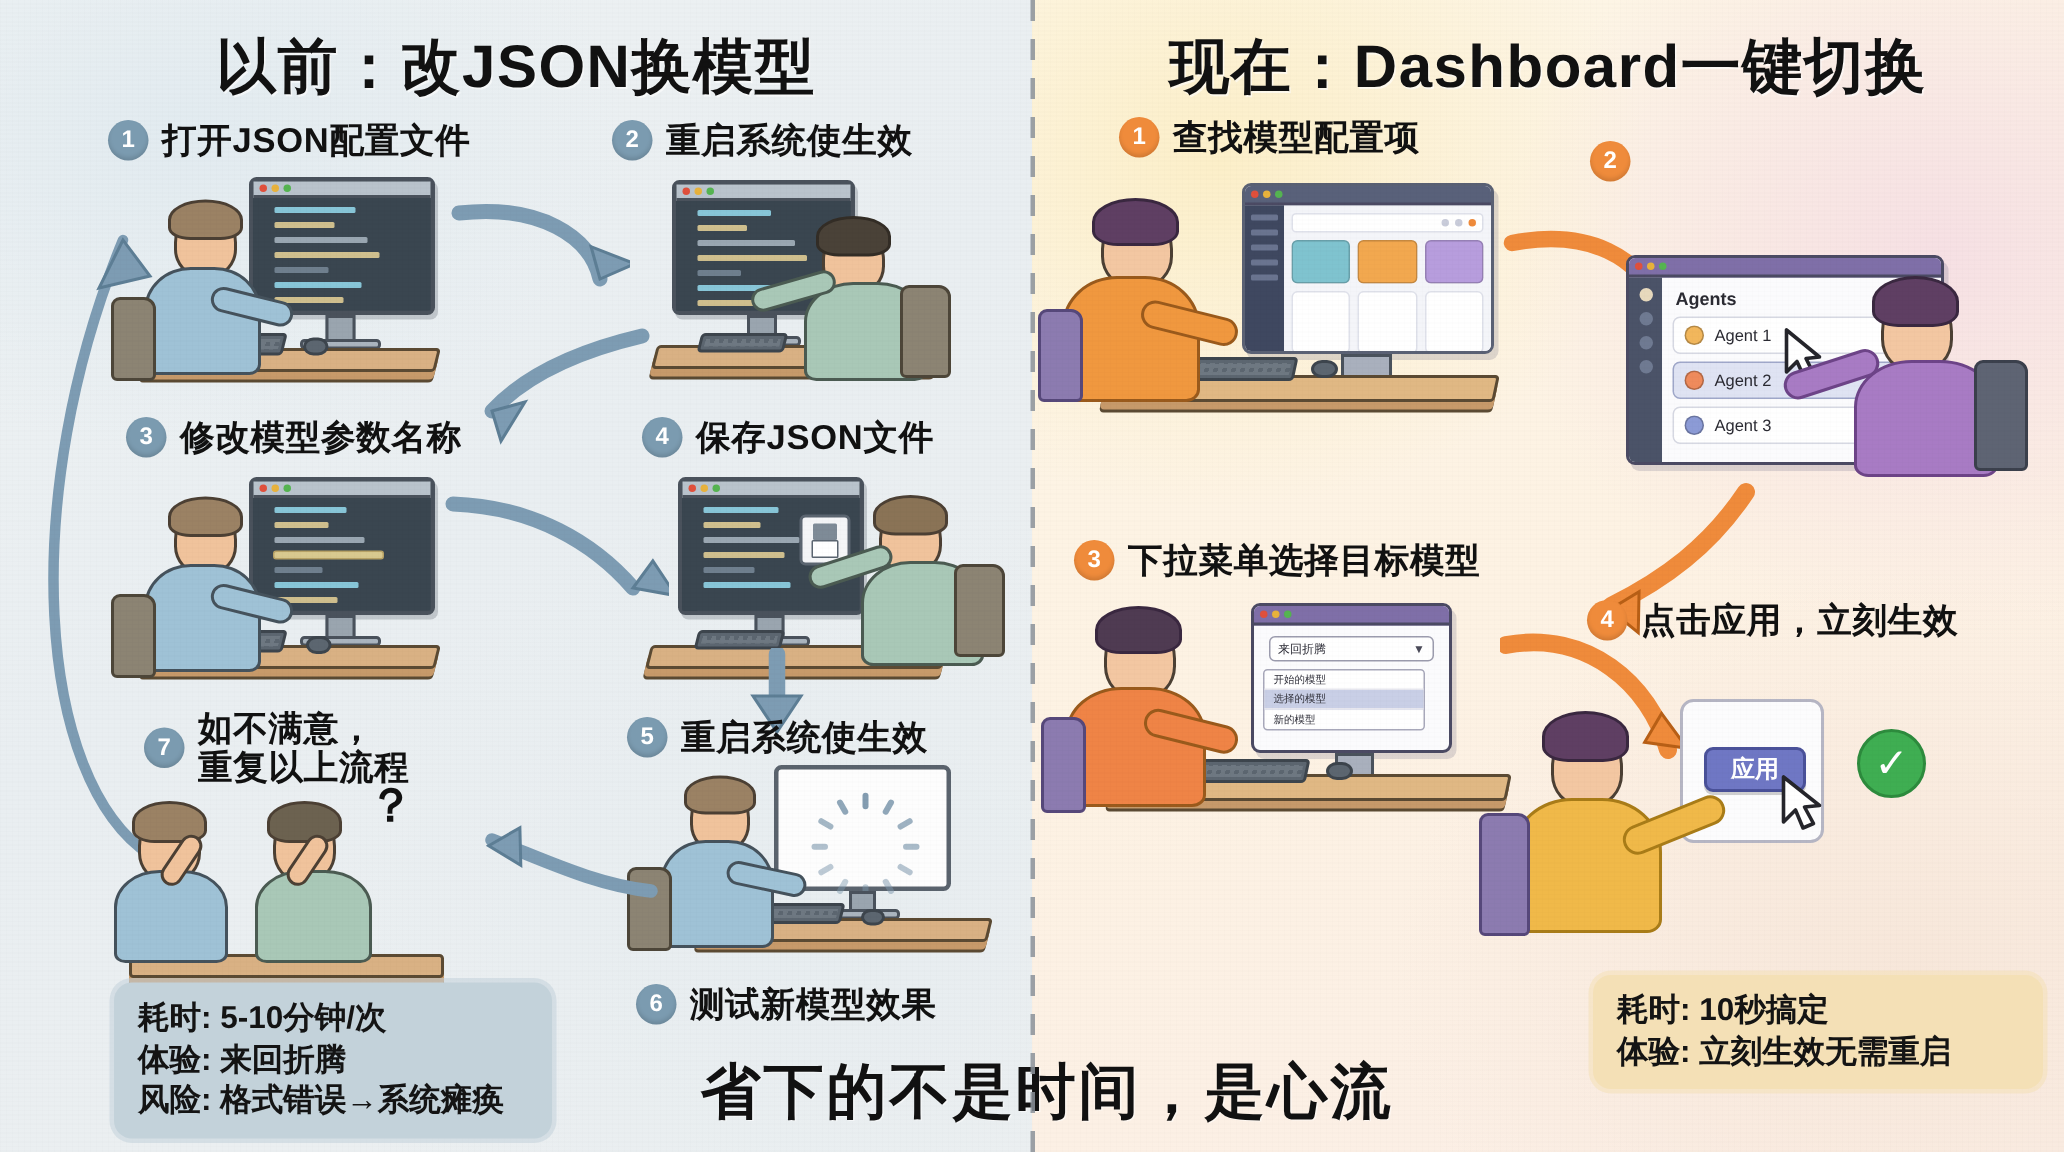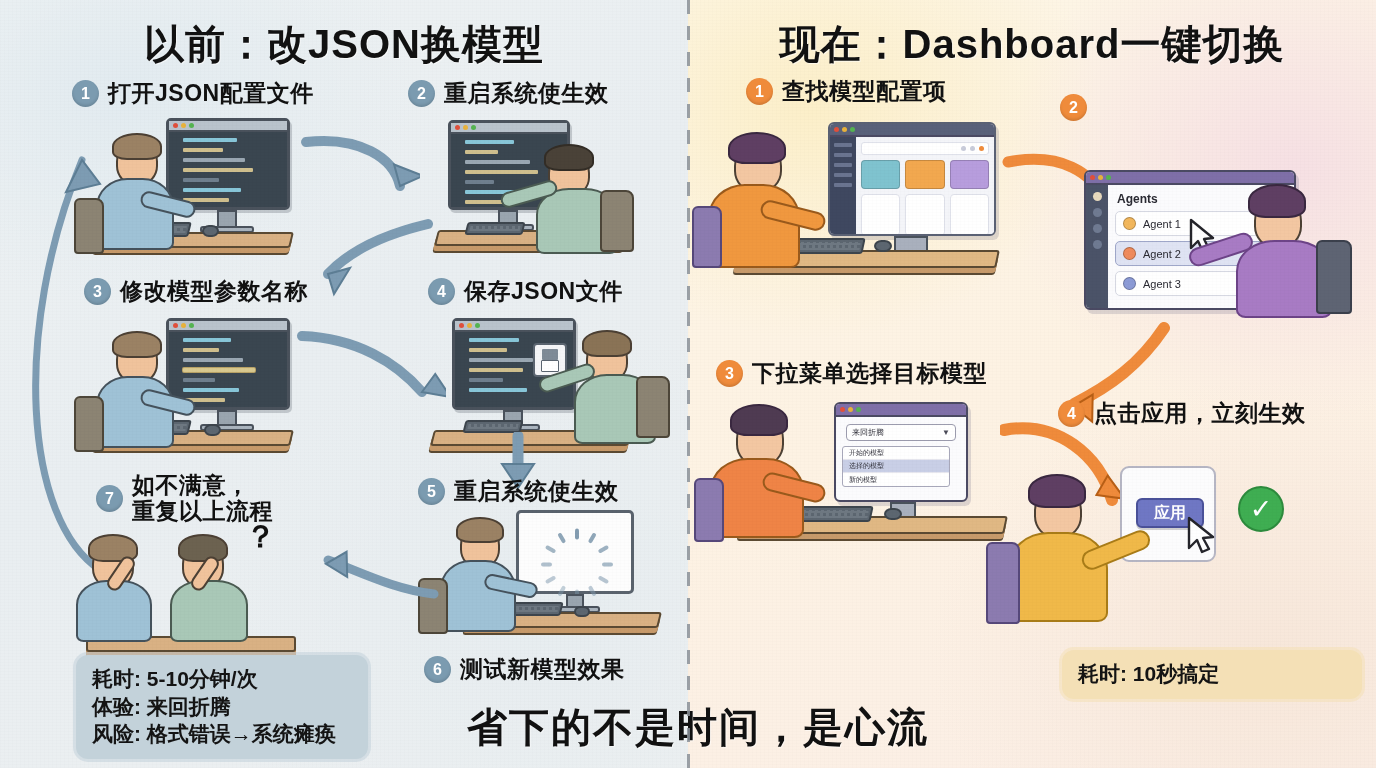--- a/index.html
+++ b/index.html
@@ -623,19 +623,20 @@
 
       <div class="head" style="left:346px; top:486px; width:48px; height:52px; background:#f3c7a2; border:2px solid #4c4034;"></div>
       <div class="hair" style="left:340px; top:474px; width:58px; height:34px; background:#5f3f63; border:2px solid #3a2840;"></div>
       <div class="body" style="left:320px; top:532px; width:100px; height:90px; background:#f0b949; border:2px solid #a97c18;"></div>
       <div class="arm" style="left:392px; top:540px; width:72px; height:20px; background:#f0b949; border:2px solid #a97c18; transform:rotate(-22deg);"></div>
       <div class="chair" style="left:298px; top:542px; width:34px; height:82px; background:#8c7bb0; border-color:#56487a;"></div>
     </div>
 
     <div class="summary" id="summary-right" style="left:374px; top:650px;">
       <div>耗时: 10秒搞定</div>
+      <div>体验: 立刻生效无需重启</div>
     </div>
   </div>
 
   <div id="divider"></div>
 
   <div id="tagline">省下的不是时间，是心流</div>
 </div>
 
 </body></html>

